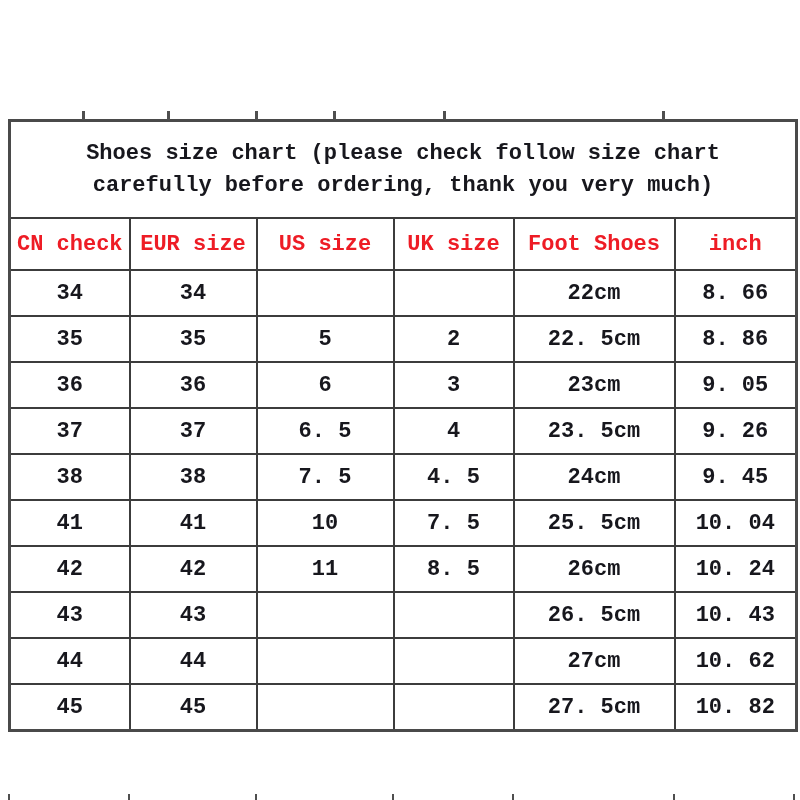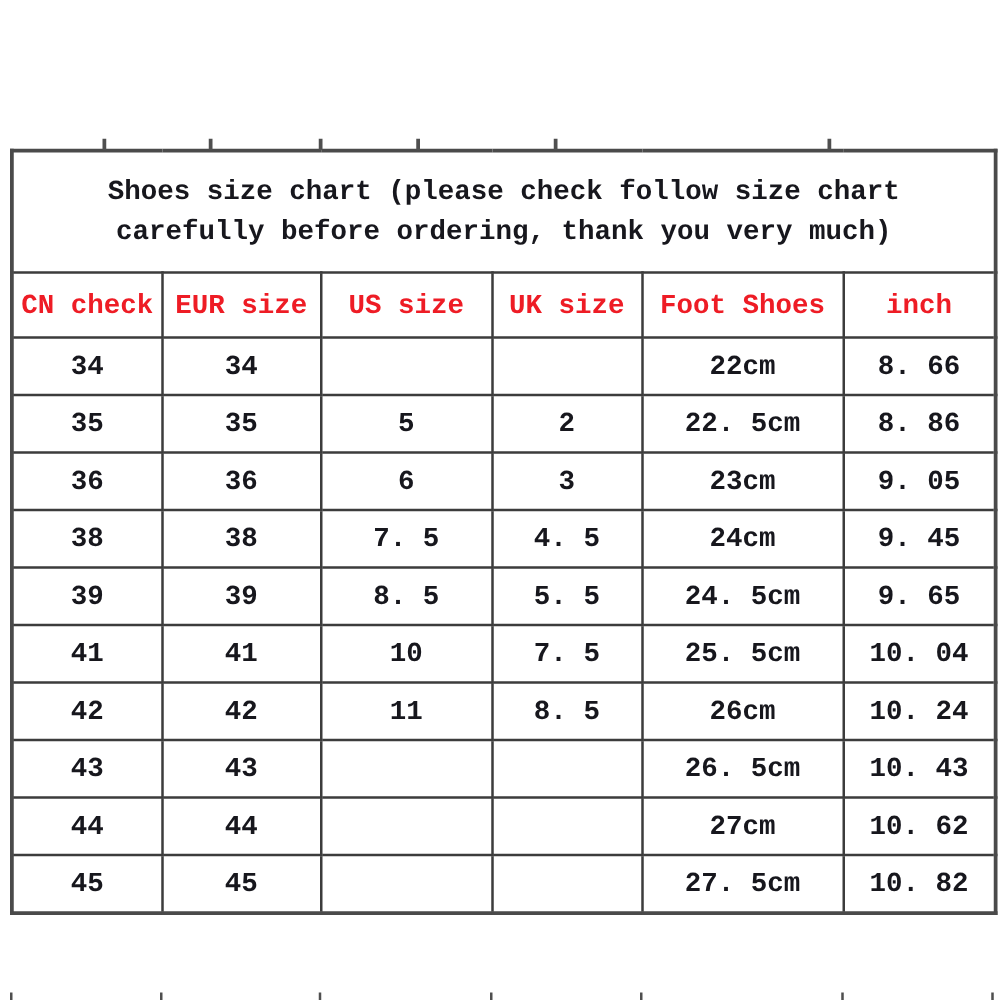--- a/index.html
+++ b/index.html
@@ -112,34 +112,34 @@
         </tr>
         <tr>
           <td>36</td>
           <td>36</td>
           <td>6</td>
           <td>3</td>
           <td>23cm</td>
           <td>9. 05</td>
         </tr>
         <tr>
+          <td>37</td>
+          <td>37</td>
+          <td>6. 5</td>
+          <td>4</td>
+          <td>23. 5cm</td>
+          <td>9. 26</td>
+        </tr>
+        <tr>
           <td>38</td>
           <td>38</td>
           <td>7. 5</td>
           <td>4. 5</td>
           <td>24cm</td>
           <td>9. 45</td>
-        </tr>
-        <tr>
-          <td>39</td>
-          <td>39</td>
-          <td>8. 5</td>
-          <td>5. 5</td>
-          <td>24. 5cm</td>
-          <td>9. 65</td>
         </tr>
         <tr>
           <td>41</td>
           <td>41</td>
           <td>10</td>
           <td>7. 5</td>
           <td>25. 5cm</td>
           <td>10. 04</td>
         </tr>
         <tr>

